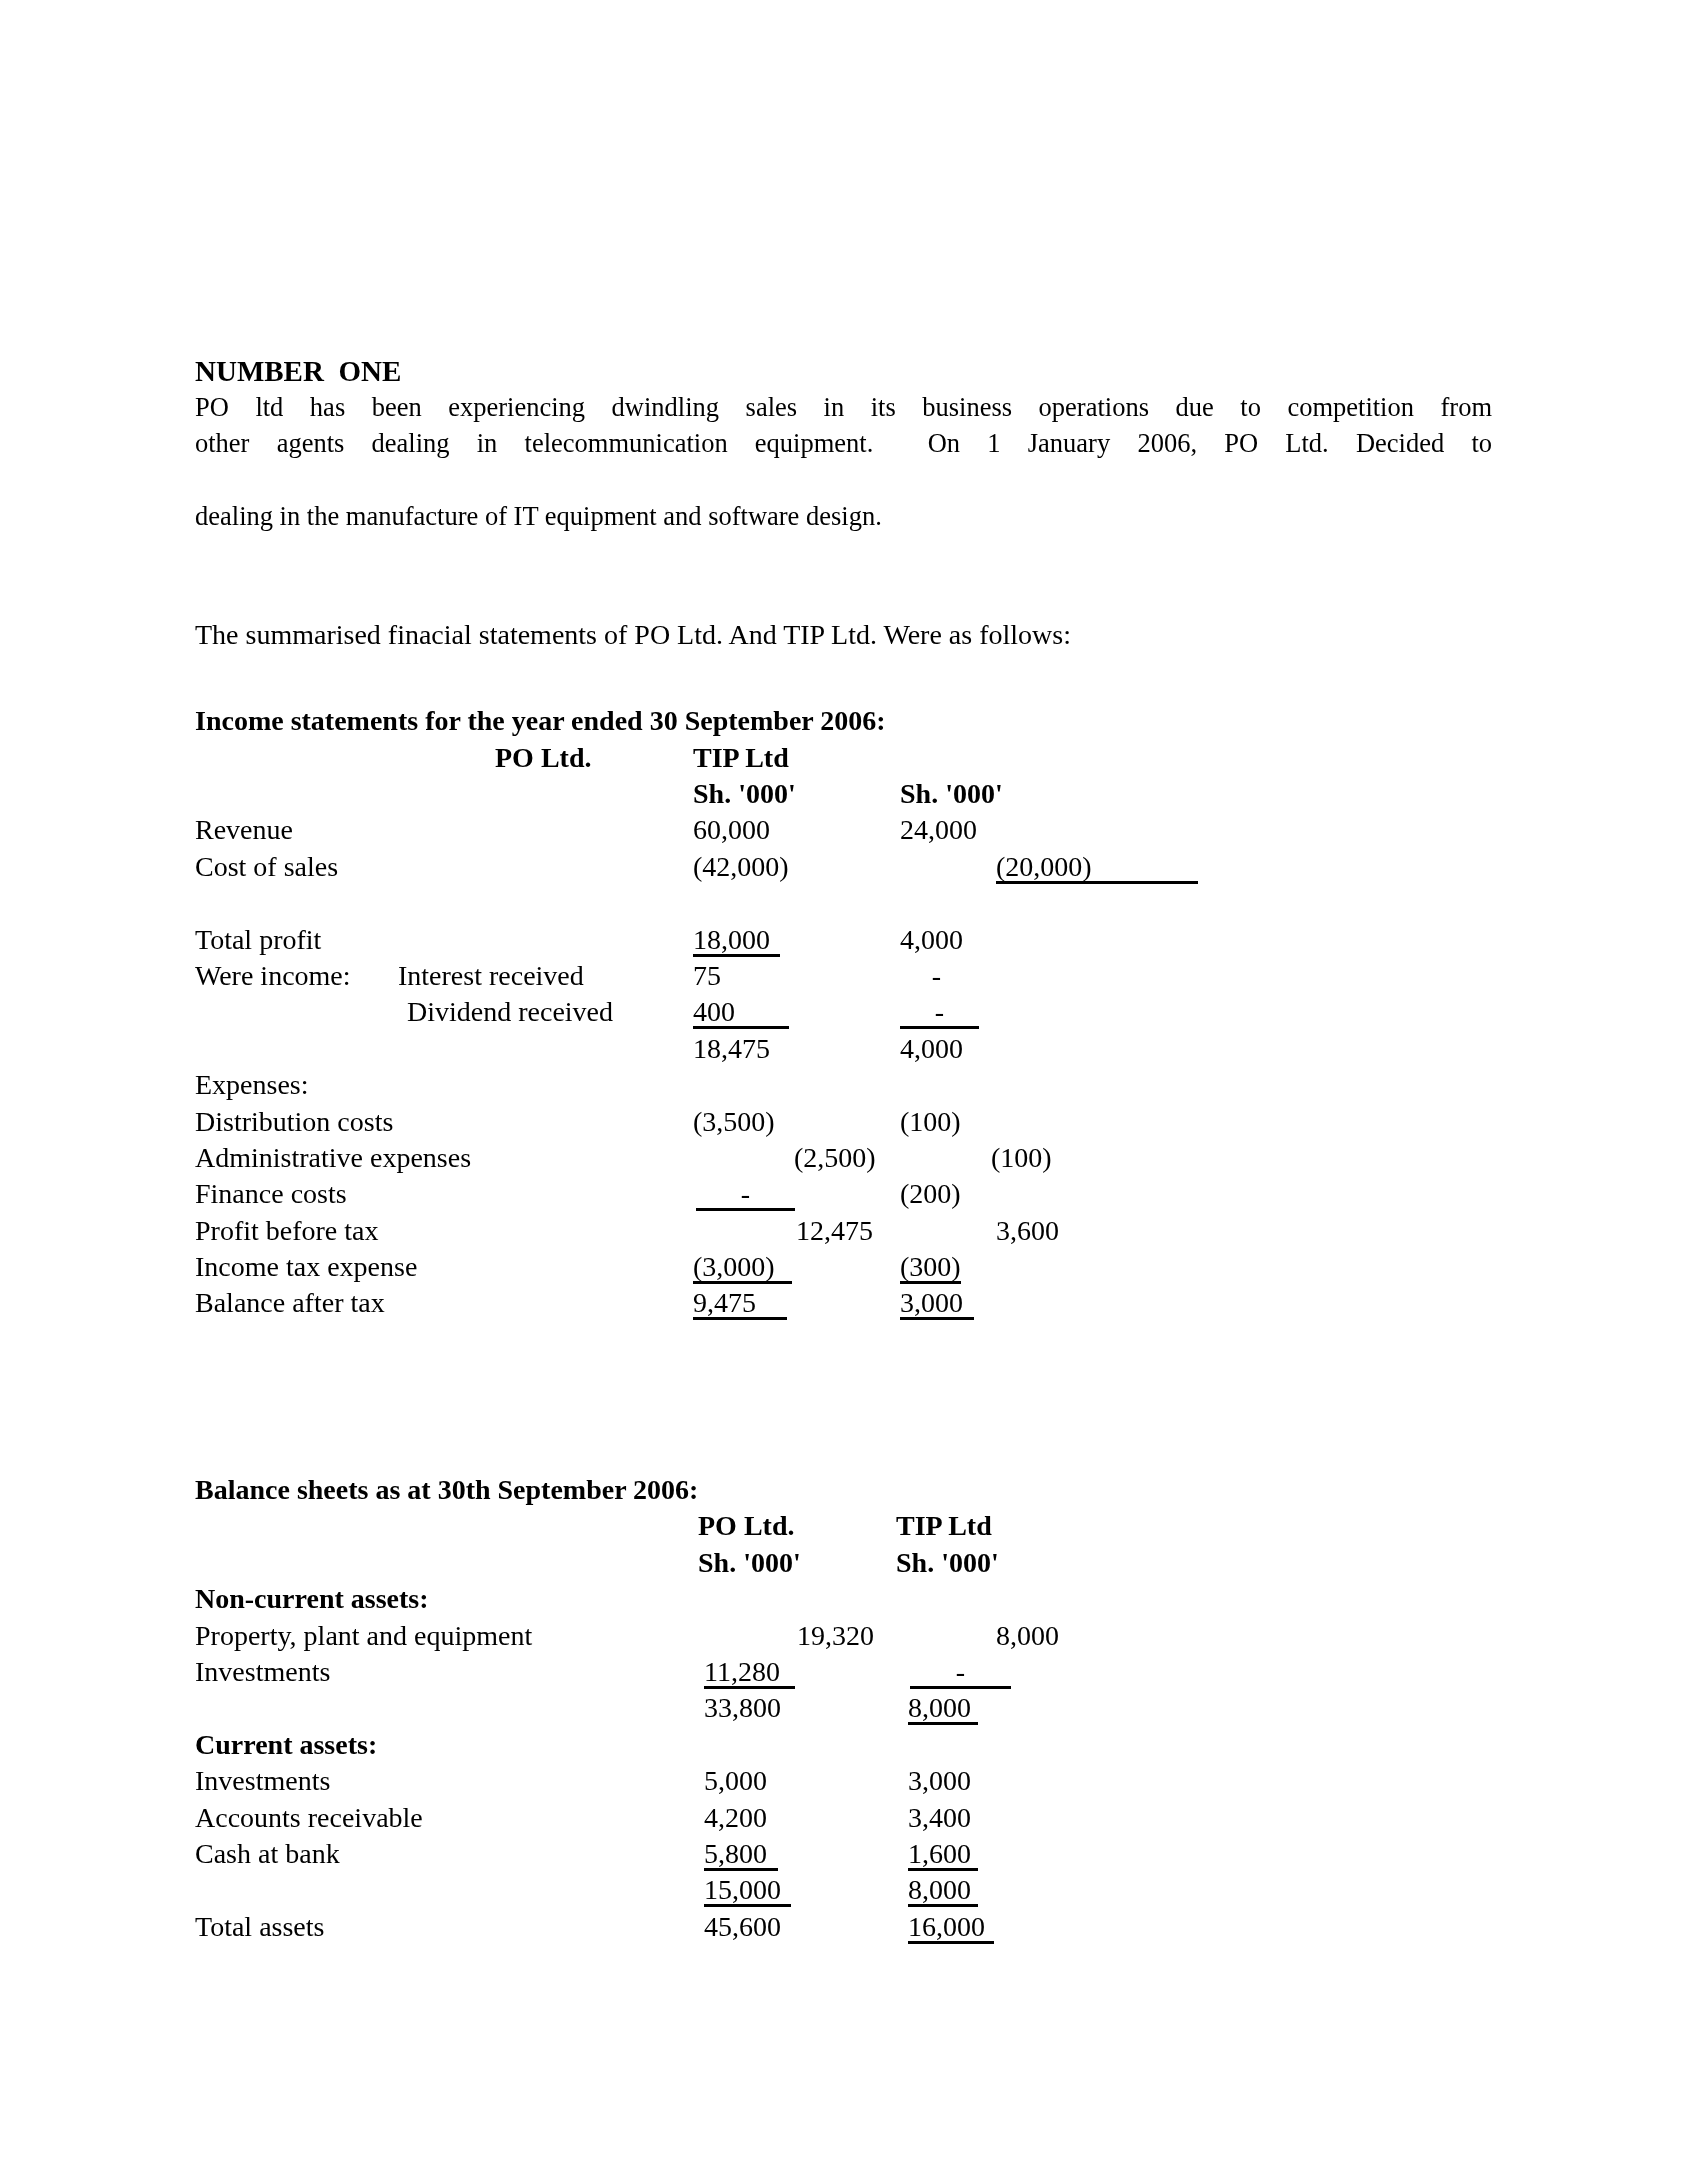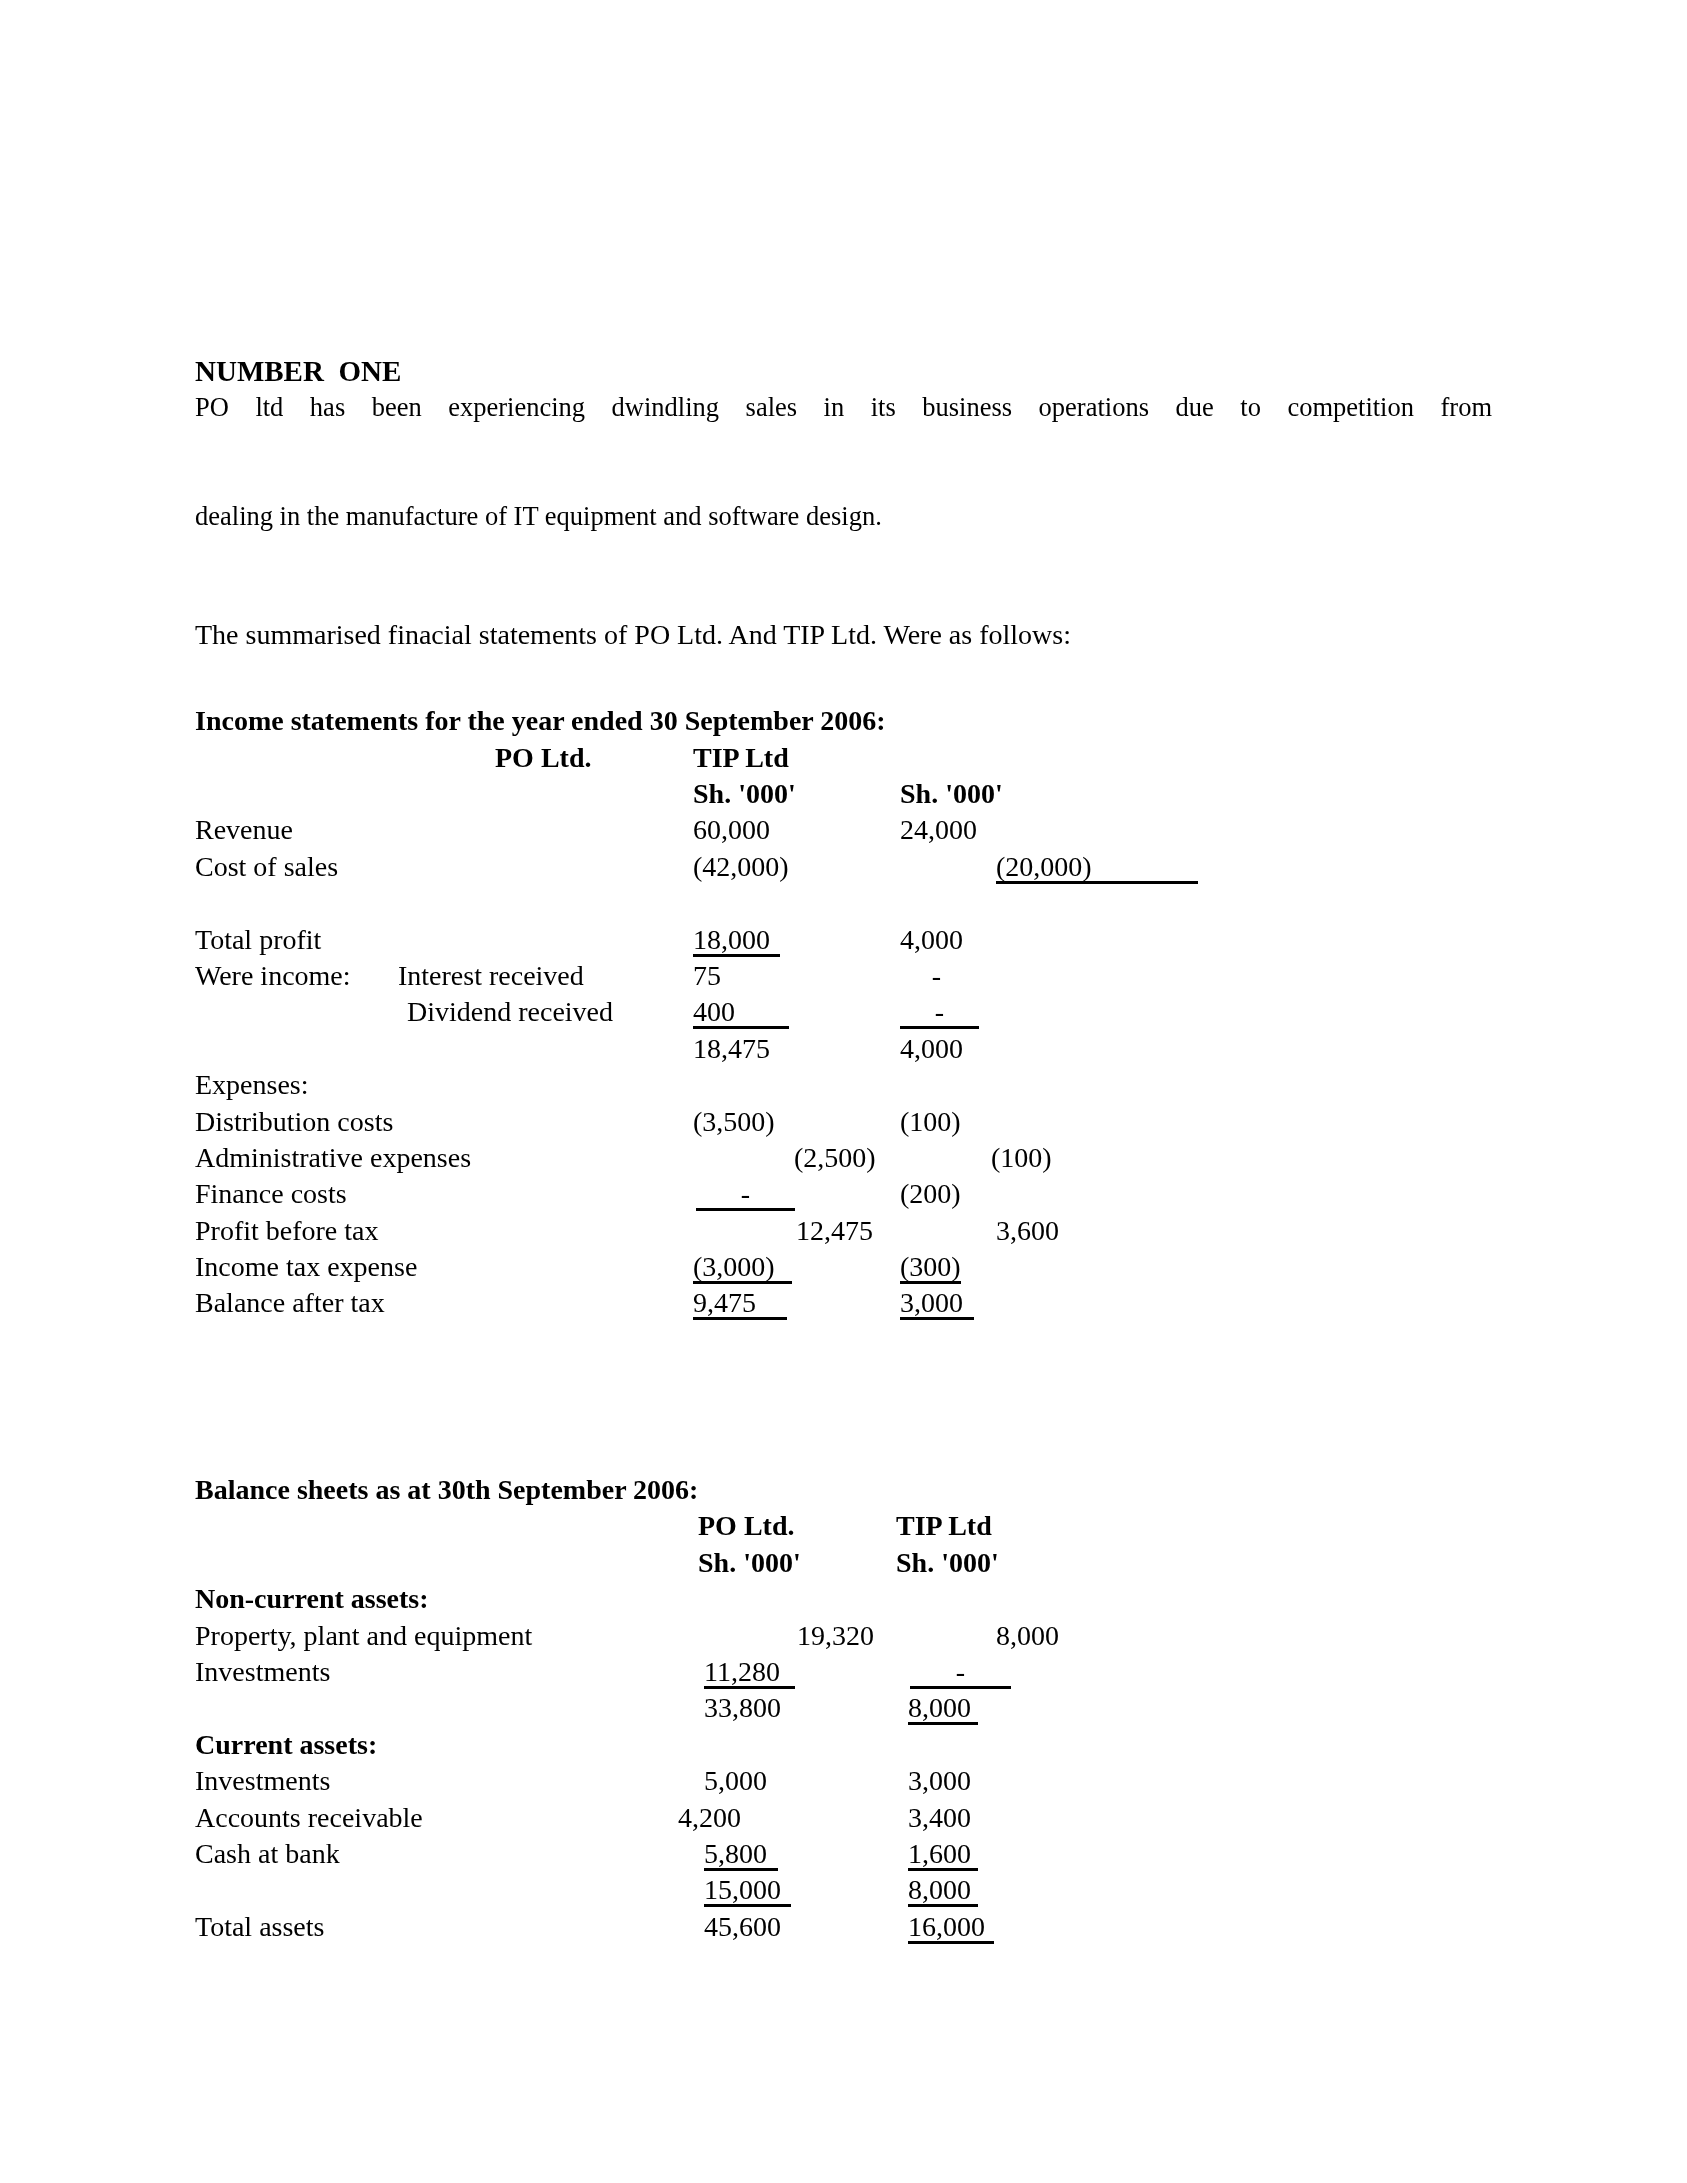--- a/index.html
+++ b/index.html
@@ -35,20 +35,21 @@
 <body>
 
 <div id="page">
 
 
   <div class="line" style="top:353px">
     <span class="cell b big" style="left:0">NUMBER  ONE</span>
   </div>
 
   <div class="line para jline" style="top:389px">PO ltd has been experiencing dwindling sales in its business operations due to competition from</div>
+  <div class="line para jline" style="top:425px">other agents dealing in telecommunication equipment.  On 1 January 2006, PO Ltd. Decided to</div>
   <div class="line para" style="top:498px">dealing in the manufacture of IT equipment and software design.</div>
 
   <div class="line" style="top:617px">The summarised finacial statements of PO Ltd. And TIP Ltd. Were as follows:</div>
 
   <div class="line" style="top:703px">
     <span class="cell b" style="left:0">Income statements for the year ended 30 September 2006:</span>
   </div>
 
   <div class="line" style="top:740px">
     <span class="cell b" style="left:300px">PO Ltd.</span>
@@ -176,21 +177,21 @@
   </div>
 
   <div class="line" style="top:1763px">
     <span class="cell" style="left:0">Investments</span>
     <span class="cell" style="left:509px">5,000</span>
     <span class="cell" style="left:713px">3,000</span>
   </div>
 
   <div class="line" style="top:1800px">
     <span class="cell" style="left:0">Accounts receivable</span>
-    <span class="cell" style="left:483px">4,200</span>
+    <span class="cell" style="left:509px">4,200</span>
     <span class="cell" style="left:713px">3,400</span>
   </div>
 
   <div class="line" style="top:1836px">
     <span class="cell" style="left:0">Cash at bank</span>
     <span class="cell u" style="left:509px; width:74px">5,800</span>
     <span class="cell u" style="left:713px; width:70px">1,600</span>
   </div>
 
   <div class="line" style="top:1872px">

